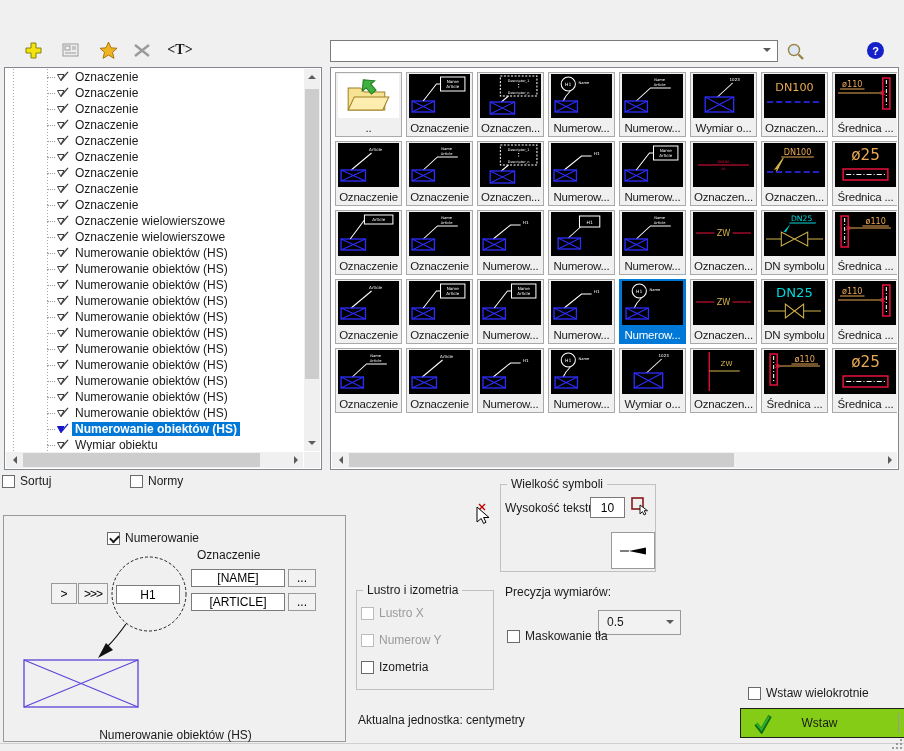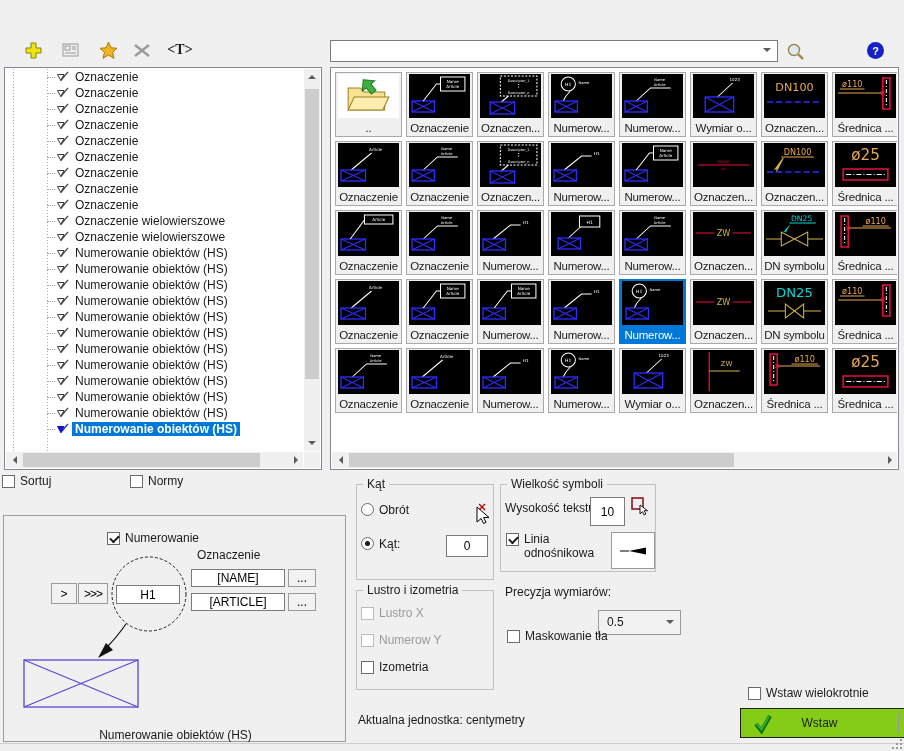--- a/index.html
+++ b/index.html
@@ -281,20 +281,27 @@
      </svg>
      <span class="tree-label">Numerowanie obiektów (HS)</span>
         </div>
         <div class="tree-row selected">
           <svg class="tree-ico" width="13" height="12" viewBox="0 0 13 12">
        <path d="M1.5 3.5 H8 L4.8 9.5 Z" fill="#1616c8" stroke="#1616c8"></path>
        <path d="M4.8 9.5 L12 0.8" stroke="#1616c8" stroke-width="1.2" fill="none"></path>
      </svg>
      <span class="tree-label">Numerowanie obiektów (HS)</span>
         </div>
+        <div class="tree-row">
+          <svg class="tree-ico" width="13" height="12" viewBox="0 0 13 12">
+       <path d="M1.5 3.5 H8 L4.8 9.5 Z" fill="none" stroke="#3a3a3a"></path>
+       <path d="M4.8 9.5 L12 0.8" stroke="#3a3a3a" stroke-width="1.2" fill="none"></path>
+     </svg>
+     <span class="tree-label">Wymiar obiektu</span>
+        </div>
       </div>
 
     <div class="sb" style="right:1px;top:1px;width:16px;bottom:18px">
       <div class="arr up" style="top:0;left:0"></div>
       <div class="sb-thumb" style="left:1px;right:1px;top:20px;height:290px"></div>
       <div class="arr down" style="bottom:0;left:0"></div>
     </div>
 
     <div class="sb" style="left:1px;right:18px;bottom:1px;height:16px">
       <div class="arr left" style="left:0;top:0"></div>
@@ -807,62 +814,46 @@
     <button class="btn" style="left:47px;top:67px;width:26px;height:21px">&gt;</button>
     <button class="btn" style="left:74px;top:67px;width:30px;height:21px;letter-spacing:-1px">&gt;&gt;&gt;</button>
     <input class="ti" style="left: 112px; top: 69px; width: 64px; height: 19px;" readonly="" value="H1">
     <input class="ti" style="left: 187px; top: 53px; width: 94px; height: 18px;" readonly="" value="[NAME]">
     <button class="btn" style="left:284px;top:53px;width:28px;height:18px">...</button>
     <input class="ti" style="left: 187px; top: 77px; width: 94px; height: 18px;" readonly="" value="[ARTICLE]">
     <button class="btn" style="left:284px;top:77px;width:28px;height:18px">...</button>
     <div class="lbl" style="left:0;top:212px;width:343px;text-align:center">Numerowanie obiektów (HS)</div>
   </div>
 
-  <div class="group" style="left:356px;top:484px;width:138px;height:96px">
-    <span class="group-legend">Kąt</span>
-    <div class="row" style="left:4px;top:18px">
-      <span class="rb"></span>
-      <span>Obrót</span>
-    </div>
-    <div class="row" style="left:4px;top:52px">
-      <span class="rb on"></span>
-      <span>Kąt:</span>
-    </div>
-    <input class="ti" style="left: 89px; top: 50px; width: 42px; height: 22px;" readonly="" value="0">
-  </div>
 
   <div class="group" style="left:356px;top:590px;width:138px;height:100px">
     <span class="group-legend">Lustro i izometria</span>
     <div class="row disabled" style="left:4px;top:15px">
       <span class="cb"></span>
       <span>Lustro X</span>
     </div>
     <div class="row disabled" style="left:4px;top:42px">
       <span class="cb"></span>
       <span>Numerow Y</span>
     </div>
     <div class="row" style="left:4px;top:69px">
       <span class="cb"></span>
       <span>Izometria</span>
     </div>
   </div>
 
   <div class="group" style="left:500px;top:484px;width:156px;height:88px">
     <span class="group-legend">Wielkość symboli</span>
     <div class="lbl" style="left:4px;top:16px">Wysokość tekstu</div>
-    <input class="ti" style="left: 89px; top: 12px; width: 35px; height: 29px;" readonly="" value="10">
+    <input class="ti" style="left: 89px; top: 12px; width: 35px; height: 21px;" readonly="" value="10">
     <div style="position:absolute;left:130px;top:12px">
       <svg width="20" height="21" viewBox="0 0 20 21">
         <rect x="1" y="1" width="11" height="11" fill="#f0f0f0" stroke="#8b1a1a" stroke-width="1.6"></rect>
         <path d="M9 8 l0 9 l2.4 -2.4 l1.7 3.4 l1.8 -1 l-1.7 -3.3 l3.3 0 z" fill="#fff" stroke="#000" stroke-width="0.9"></path>
       </svg>
-    </div>
-    <div class="row" style="left:5px;top:47px;width:100px">
-      <span class="cb checked"></span>
-      <span style="width:78px">Linia odnośnikowa</span>
     </div>
     <button class="btn" style="left:110px;top:47px;width:44px;height:37px;background:#fff">
       <svg width="44" height="30" viewBox="0 0 44 30">
         <line x1="3" y1="15" x2="16" y2="15" stroke="#000" stroke-width="1.5"></line>
         <path d="M16 15 L41 10 L41 20 Z" fill="#000"></path>
       </svg>
     </button>
   </div>
 
   <div class="lbl" style="left:505px;top:585px;width:72px">Precyzja wymiarów:</div>

